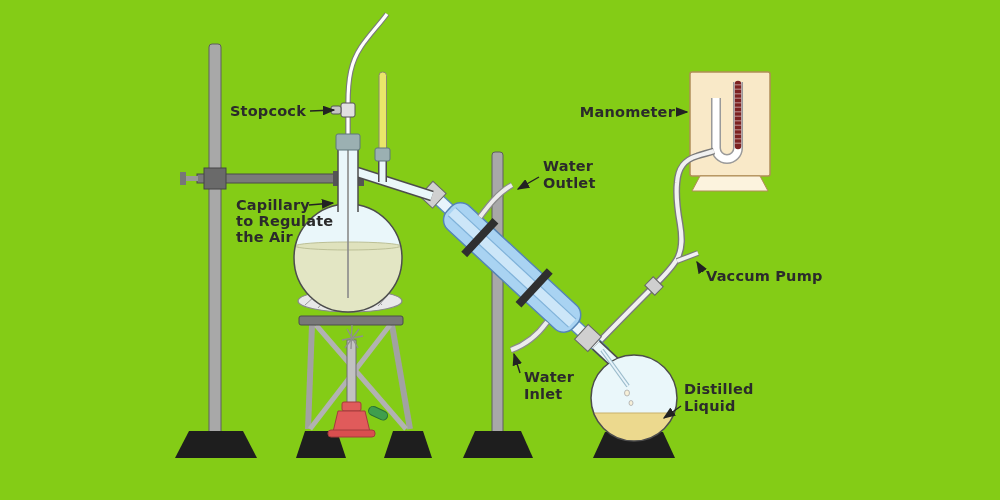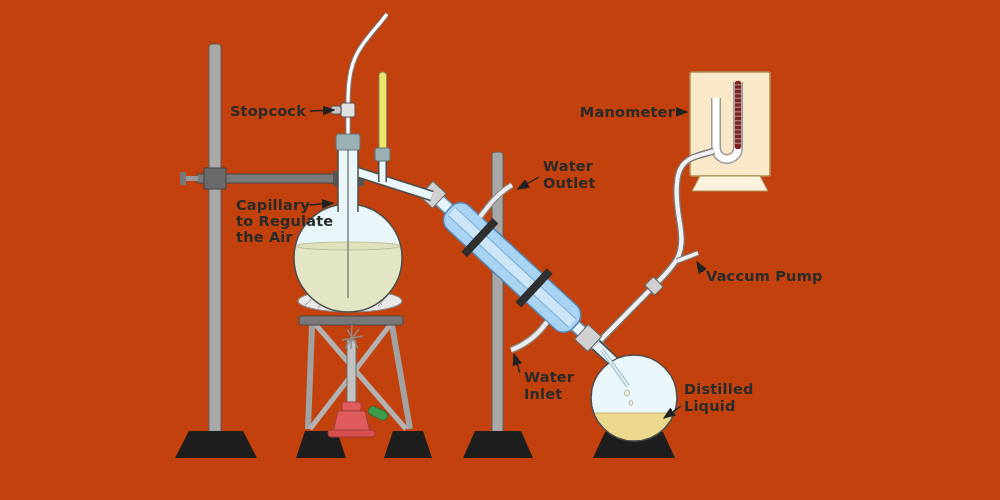--- a/index.html
+++ b/index.html
@@ -1,16 +1,16 @@
 <!DOCTYPE html>
 <html><head>
 <meta charset="utf-8">
 <style>
   html,body { margin:0; padding:0; background:#ffffff; }
-  .stage { width:1000px; height:500px; background:#c2410c; position:relative; overflow:hidden;
+  .stage { width:1000px; height:500px; background:#84cc16; position:relative; overflow:hidden;
            font-family:"DejaVu Sans", sans-serif; }
   svg { display:block; }
   .lbl { font-family:"DejaVu Sans", sans-serif; font-size:14.5px; font-weight:600;
          fill:#2b2b2b; letter-spacing:.2px; }
   .leader { stroke:#222; stroke-width:1.4; fill:none; }
 </style>
 </head>
 <body>
 
 <div class="stage">

